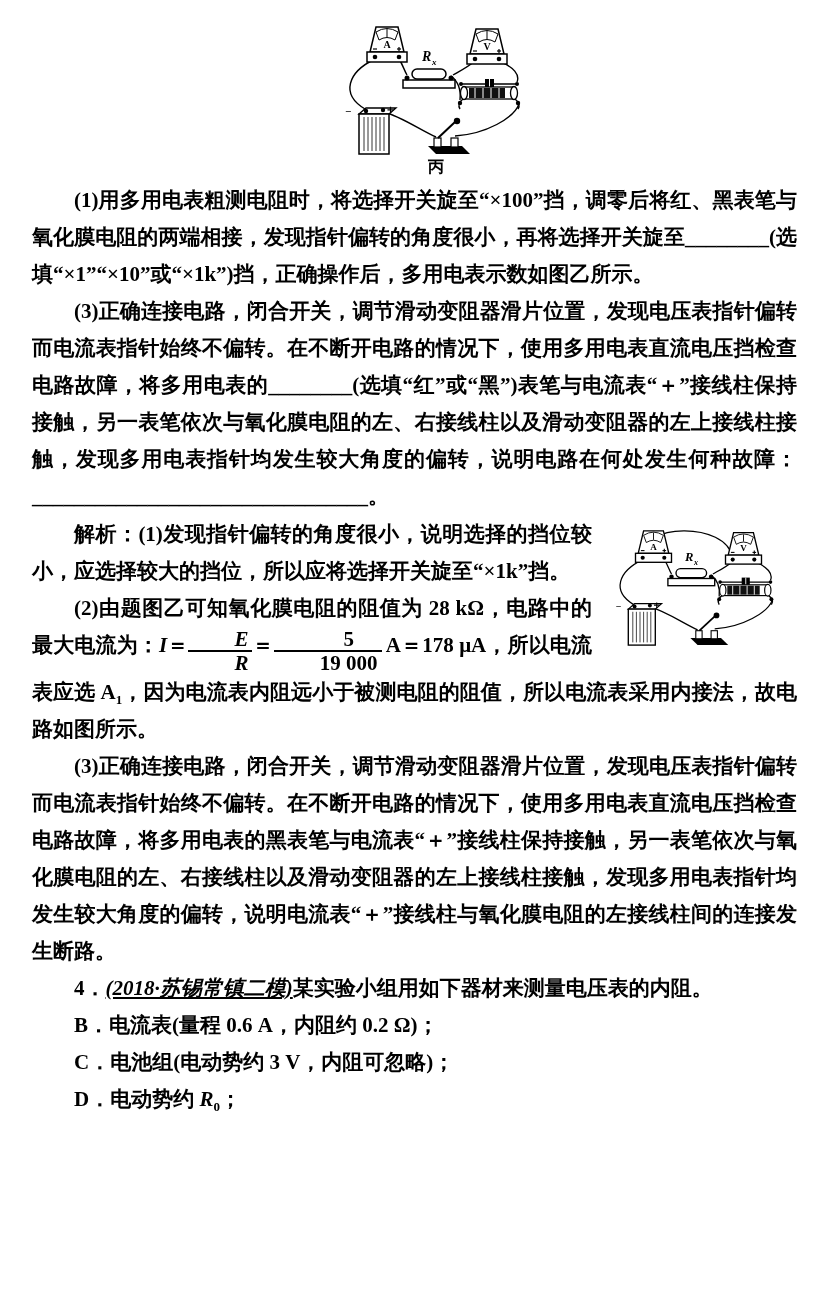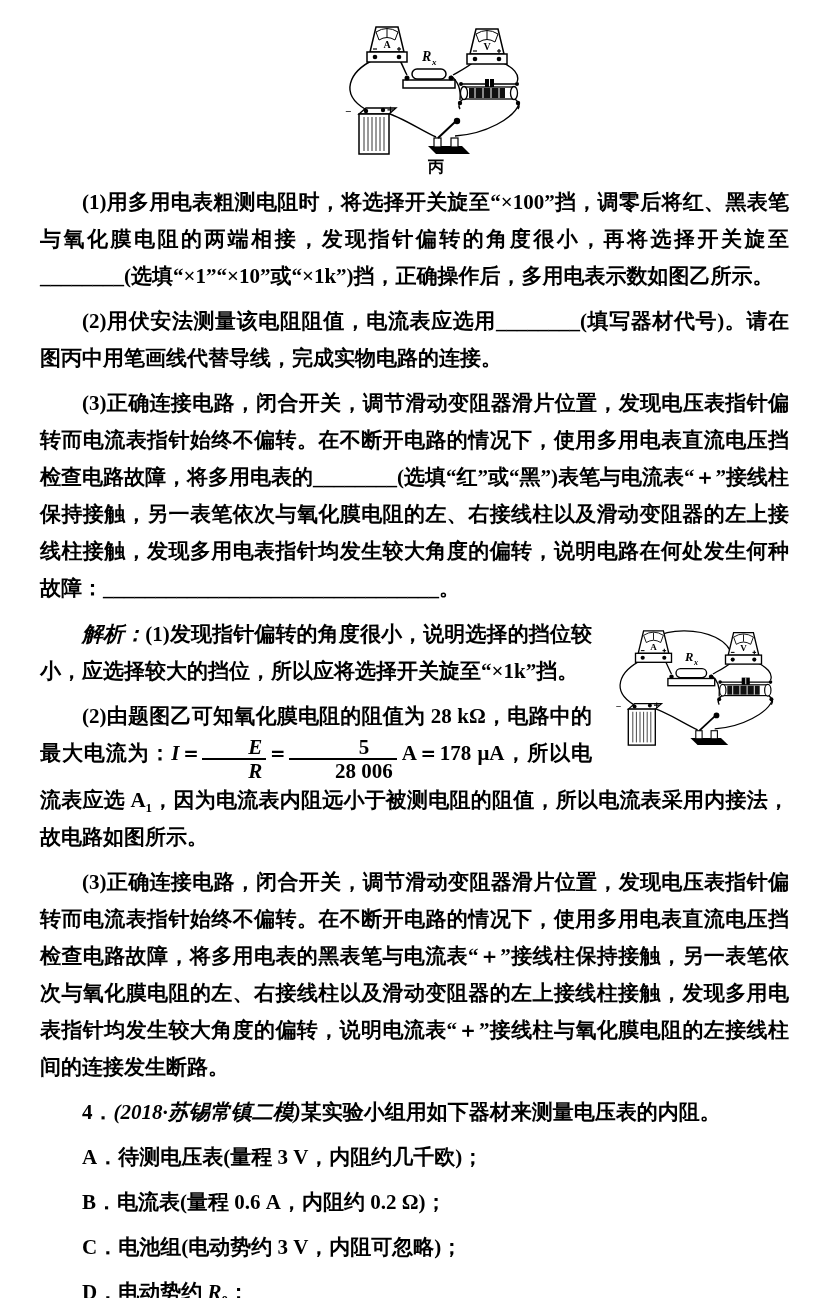--- a/index.html
+++ b/index.html
@@ -1,21 +1,21 @@
 <!DOCTYPE html>
 <html><head>
 <meta charset="utf-8">
 <style>
   html,body{margin:0;padding:0;background:#fff;}
   body{width:829px;height:1298px;overflow:hidden;color:#000;
        font-family:"Liberation Serif","DejaVu Serif",serif;font-weight:700;}
   .content{padding:0 32px;}
-  p.para{margin:8px;font-size:21px;line-height:37px;text-align:justify;text-indent:2em;}
-  .hei{font-family:"Liberation Sans","DejaVu Sans",sans-serif;font-weight:700;font-style:italic;}
-  .kai{font-style:italic;font-weight:700;}
+  p.para{margin:0;font-size:21px;line-height:37px;text-align:justify;text-indent:2em;}
+  .hei{font-family:"Liberation Sans","DejaVu Sans",sans-serif;font-weight:700;}
+  .kai{font-style:italic;font-weight:700;text-decoration:underline;}
   .var{font-style:italic;}
   sub{font-size:0.62em;line-height:0;}
   
   .fig-top{margin:14px 0 6px 300px;width:250px;}
   .fig-top svg{display:block;}
   
   .analysis{overflow:visible;}
   .fig-right{float:right;width:225px;height:146px;margin:4px -32px 8px 12px;}
   .fig-right svg{display:block;}
   
@@ -117,21 +117,20 @@
       <use href="#cmp-rheostat" x="126" y="64"></use>
       <use href="#cmp-battery" x="24" y="92"></use>
       <text class="tiny2" x="13" y="101">−</text>
       <text class="tiny2" x="53" y="99">＋</text>
       <use href="#cmp-switch" x="92" y="104"></use>
       <text class="caption" x="104" y="158">丙</text>
     </svg>
   </div>
 
   <p class="para">(1)用多用电表粗测电阻时，将选择开关旋至“×100”挡，调零后将红、黑表笔与氧化膜电阻的两端相接，发现指针偏转的角度很小，再将选择开关旋至________(选填“×1”“×10”或“×1k”)挡，正确操作后，多用电表示数如图乙所示。</p>
-  <p class="para">(2)用伏安法测量该电阻阻值，电流表应选用________(填写器材代号)。请在图丙中用笔画线代替导线，完成实物电路的连接。</p>
   <p class="para">(3)正确连接电路，闭合开关，调节滑动变阻器滑片位置，发现电压表指针偏转而电流表指针始终不偏转。在不断开电路的情况下，使用多用电表直流电压挡检查电路故障，将多用电表的________(选填“红”或“黑”)表笔与电流表“＋”接线柱保持接触，另一表笔依次与氧化膜电阻的左、右接线柱以及滑动变阻器的左上接线柱接触，发现多用电表指针均发生较大角度的偏转，说明电路在何处发生何种故障：________________________________。</p>
 
   <div class="analysis">
     <div class="fig-right">
       <svg width="225" height="146" viewBox="0 0 250 162">
         <path class="wire" d="M43,45 C16,58 8,80 33,95"></path>
         <path class="wire" d="M67,45 C71,51 72,56 75,61"></path>
         <path class="wire" d="M119,62 C127,68 129,76 128,86"></path>
         <path class="wire" d="M50,97 C70,103 90,117 104,123"></path>
         <path class="wire" d="M123,122 C154,120 182,104 187,90"></path>
@@ -148,26 +147,25 @@
         <use href="#cmp-rheostat" x="126" y="64"></use>
         <use href="#cmp-battery" x="24" y="92"></use>
         <text class="tiny2" x="13" y="101">−</text>
         <text class="tiny2" x="53" y="99">＋</text>
         <use href="#cmp-switch" x="92" y="104"></use>
       </svg>
     </div>
 
     <p class="para"><span class="hei">解析：</span><span>(1)发现指针偏转的角度很小，说明选择的挡位较小，应选择较大的挡位，所以应将选择开关旋至“×1k”挡。</span></p>
 
-    <p class="para"><span>(2)由题图乙可知氧化膜电阻的阻值为 28 kΩ，电路中的最大电流为：</span><span class="var">I</span><span>＝</span><span class="frac"><span class="num var">E</span><span class="den var">R</span></span><span>＝</span><span class="frac"><span class="num">5</span><span class="den">28 006</span></span><span> A＝178 μA，所以电流表应选 A</span><sub>1</sub><span>，因为电流表内阻远小于被测电阻的阻值，所以电流表采用内接法，故电路如图所示。</span></p>
+    <p class="para"><span>(2)由题图乙可知氧化膜电阻的阻值为 28 kΩ，电路中的最大电流为：</span><span class="var">I</span><span>＝</span><span class="frac"><span class="num var">E</span><span class="den var">R</span></span><span>＝</span><span class="frac"><span class="num">5</span><span class="den">19 000</span></span><span> A＝178 μA，所以电流表应选 A</span><sub>1</sub><span>，因为电流表内阻远小于被测电阻的阻值，所以电流表采用内接法，故电路如图所示。</span></p>
 
     <p class="para">(3)正确连接电路，闭合开关，调节滑动变阻器滑片位置，发现电压表指针偏转而电流表指针始终不偏转。在不断开电路的情况下，使用多用电表直流电压挡检查电路故障，将多用电表的黑表笔与电流表“＋”接线柱保持接触，另一表笔依次与氧化膜电阻的左、右接线柱以及滑动变阻器的左上接线柱接触，发现多用电表指针均发生较大角度的偏转，说明电流表“＋”接线柱与氧化膜电阻的左接线柱间的连接发生断路。</p>
   </div>
 
 
   <p class="para q4p"><span>4．</span><span class="kai">(2018·苏锡常镇二模)</span><span>某实验小组用如下器材来测量电压表的内阻。</span></p>
 
-  <p class="para item">A．待测电压表(量程 3 V，内阻约几千欧)；</p>
   <p class="para item">B．电流表(量程 0.6 A，内阻约 0.2 Ω)；</p>
   <p class="para item">C．电池组(电动势约 3 V，内阻可忽略)；</p>
   <p class="para item"><span>D．电动势约 </span><span class="var">R</span><sub>0</sub><span>；</span></p>
 
 </div>
 
 </body></html>

